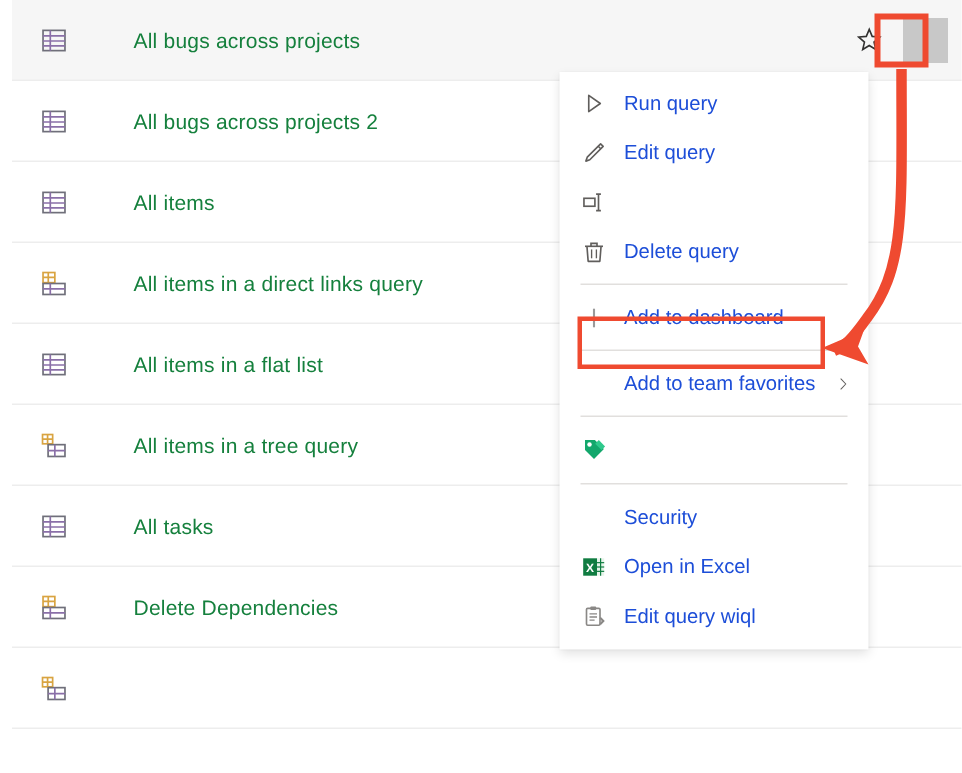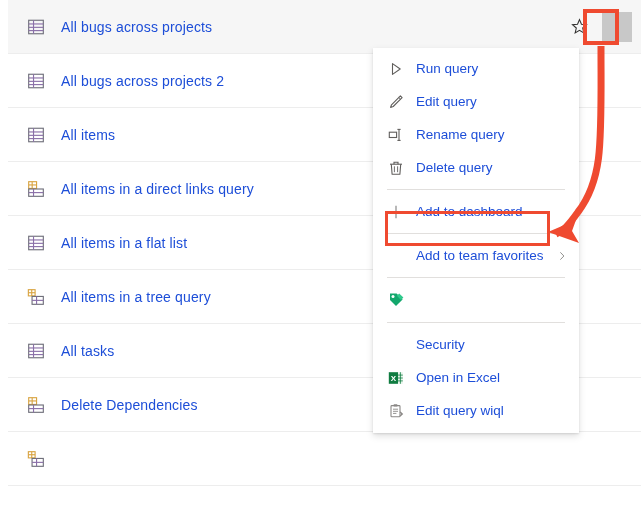--- a/index.html
+++ b/index.html
@@ -41,23 +41,24 @@
   }
   .query-row .q-icon {
     width: 18px;
     height: 18px;
     flex: 0 0 18px;
     margin-right: 16px;
     display: block;
   }
   .query-row .q-label {
     font-size: 14px;
-    color: #1d4ed8;
+    color: #15803d;
     letter-spacing: 0.01em;
     white-space: nowrap;
+    margin-left: 28px;
   }
   .row-actions {
     position: absolute;
     right: 9px;
     top: 0;
     bottom: 0;
     display: flex;
     align-items: center;
     gap: 8px;
   }
@@ -325,21 +326,20 @@
     </div>
     <div class="menu-item">
       <span class="mi-icon">
         <svg width="16" height="16" viewBox="0 0 16 16" xmlns="http://www.w3.org/2000/svg">
           <rect x="1.3" y="5.2" width="7.3" height="5.3" fill="none" stroke="#605e5c" stroke-width="1.1"></rect>
           <line x1="11" y1="2.4" x2="11" y2="13.4" stroke="#605e5c" stroke-width="1.1"></line>
           <line x1="9.4" y1="2.4" x2="12.6" y2="2.4" stroke="#605e5c" stroke-width="1.1"></line>
           <line x1="9.4" y1="13.4" x2="12.6" y2="13.4" stroke="#605e5c" stroke-width="1.1"></line>
         </svg>
       </span>
-      <span class="mi-label">Rename query</span>
     </div>
     <div class="menu-item">
       <span class="mi-icon">
         <svg width="16" height="16" viewBox="0 0 16 16" xmlns="http://www.w3.org/2000/svg">
           <path d="M3.3 4.2 L4.1 14.2 L11.9 14.2 L12.7 4.2" fill="none" stroke="#605e5c" stroke-width="1.1" stroke-linejoin="round"></path>
           <line x1="2" y1="4.2" x2="14" y2="4.2" stroke="#605e5c" stroke-width="1.1"></line>
           <path d="M6 4.2 L6 2.2 L10 2.2 L10 4.2" fill="none" stroke="#605e5c" stroke-width="1.1"></path>
           <line x1="6.4" y1="6.3" x2="6.4" y2="12.2" stroke="#605e5c" stroke-width="0.9"></line>
           <line x1="9.6" y1="6.3" x2="9.6" y2="12.2" stroke="#605e5c" stroke-width="0.9"></line>
         </svg>

